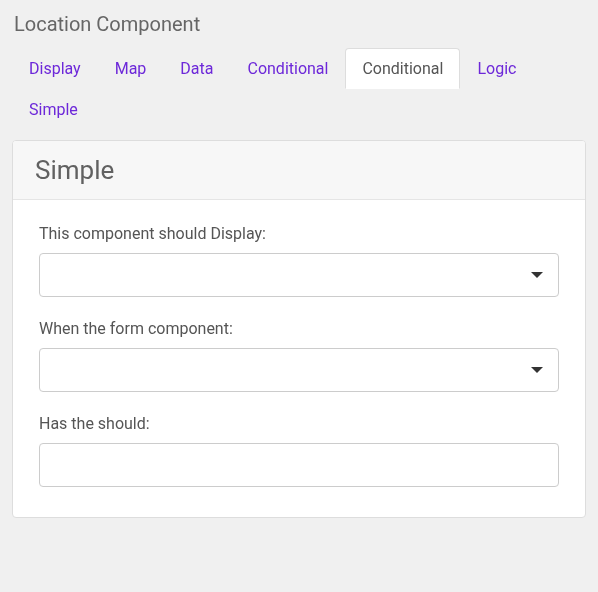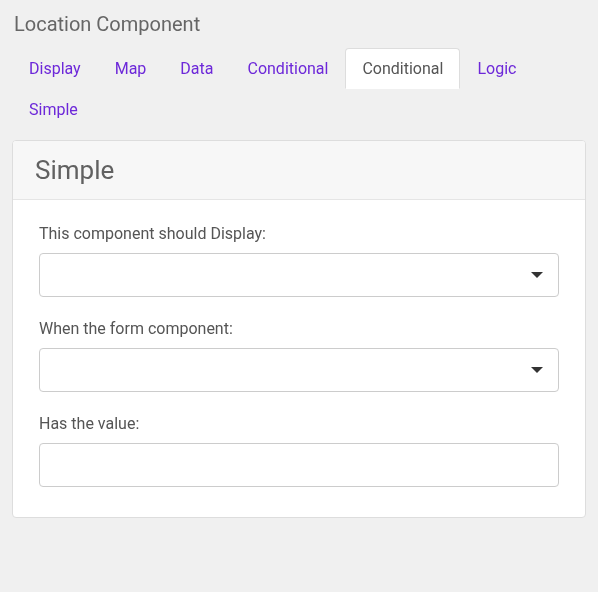--- a/index.html
+++ b/index.html
@@ -147,19 +147,19 @@
 
       <div class="form-group">
         <label class="form-label">When the form component:</label>
         <div class="select-wrapper">
           <select class="form-select"></select>
           <span class="select-caret"></span>
         </div>
       </div>
 
       <div class="form-group">
-        <label class="form-label">Has the value:</label>
+        <label class="form-label">Has the should:</label>
         <input type="text" class="form-input" value="" style="">
       </div>
 
     </div>
   </div>
 </div>
 
 </body></html>

